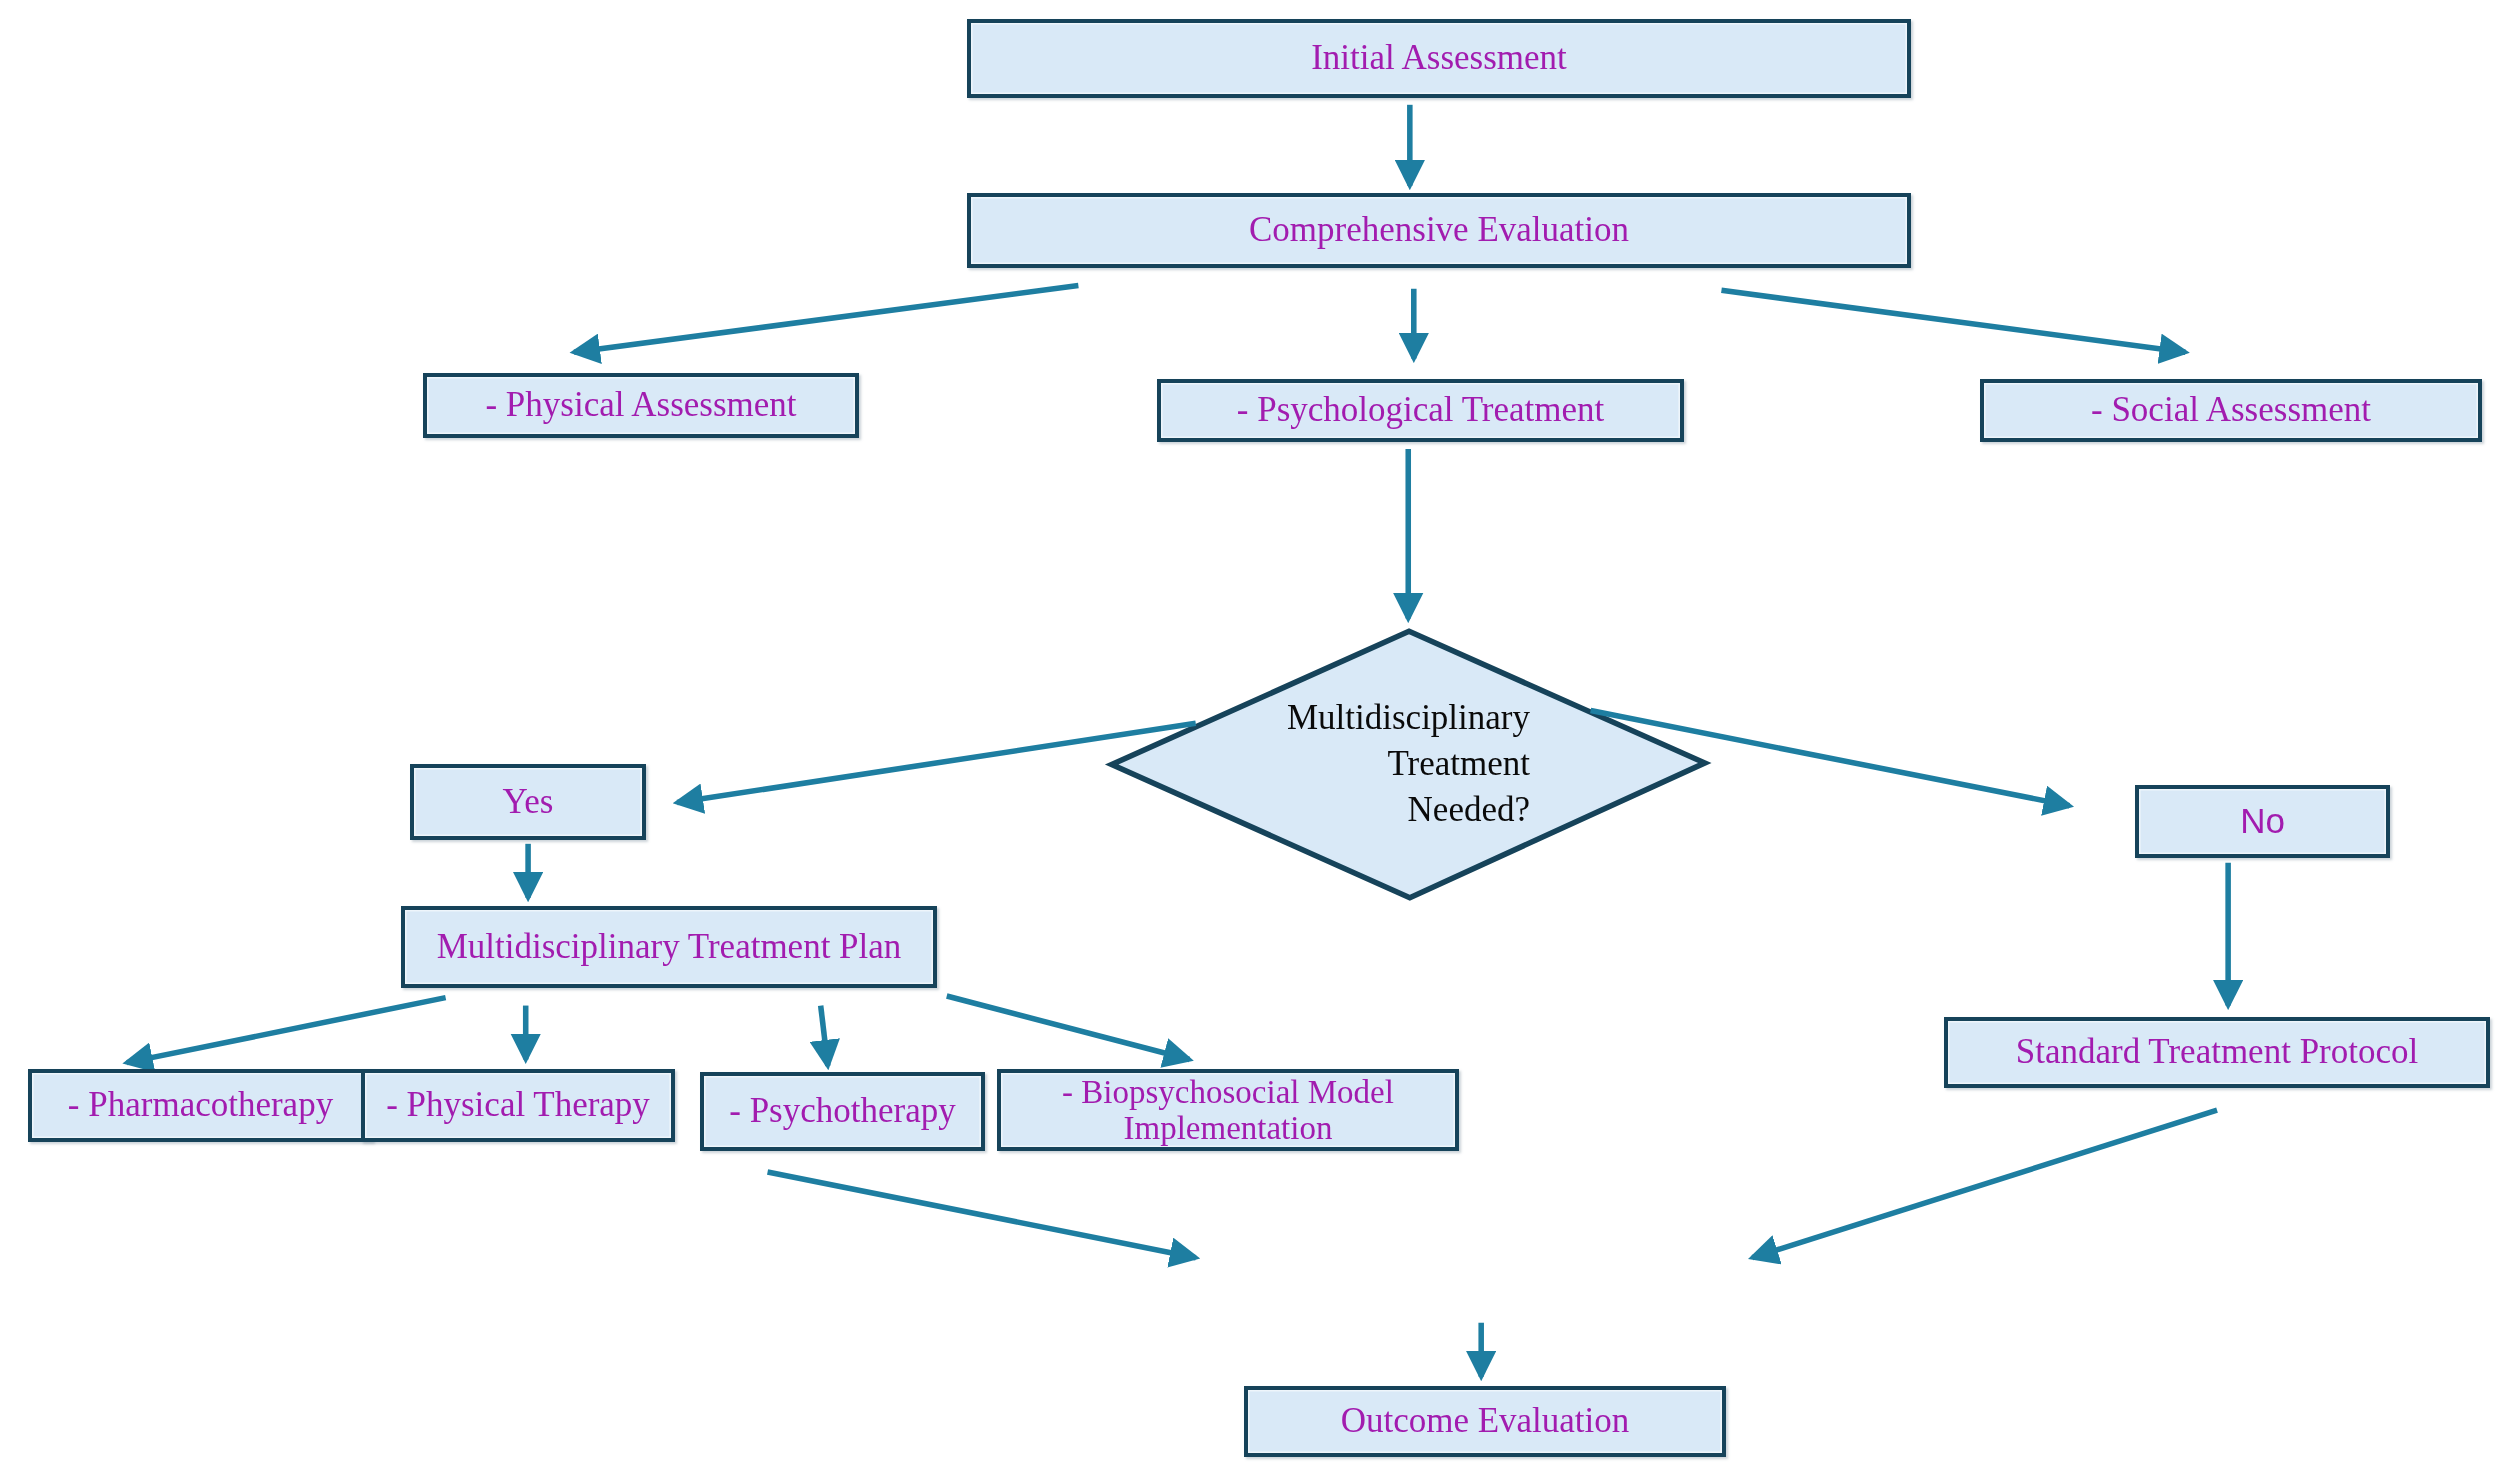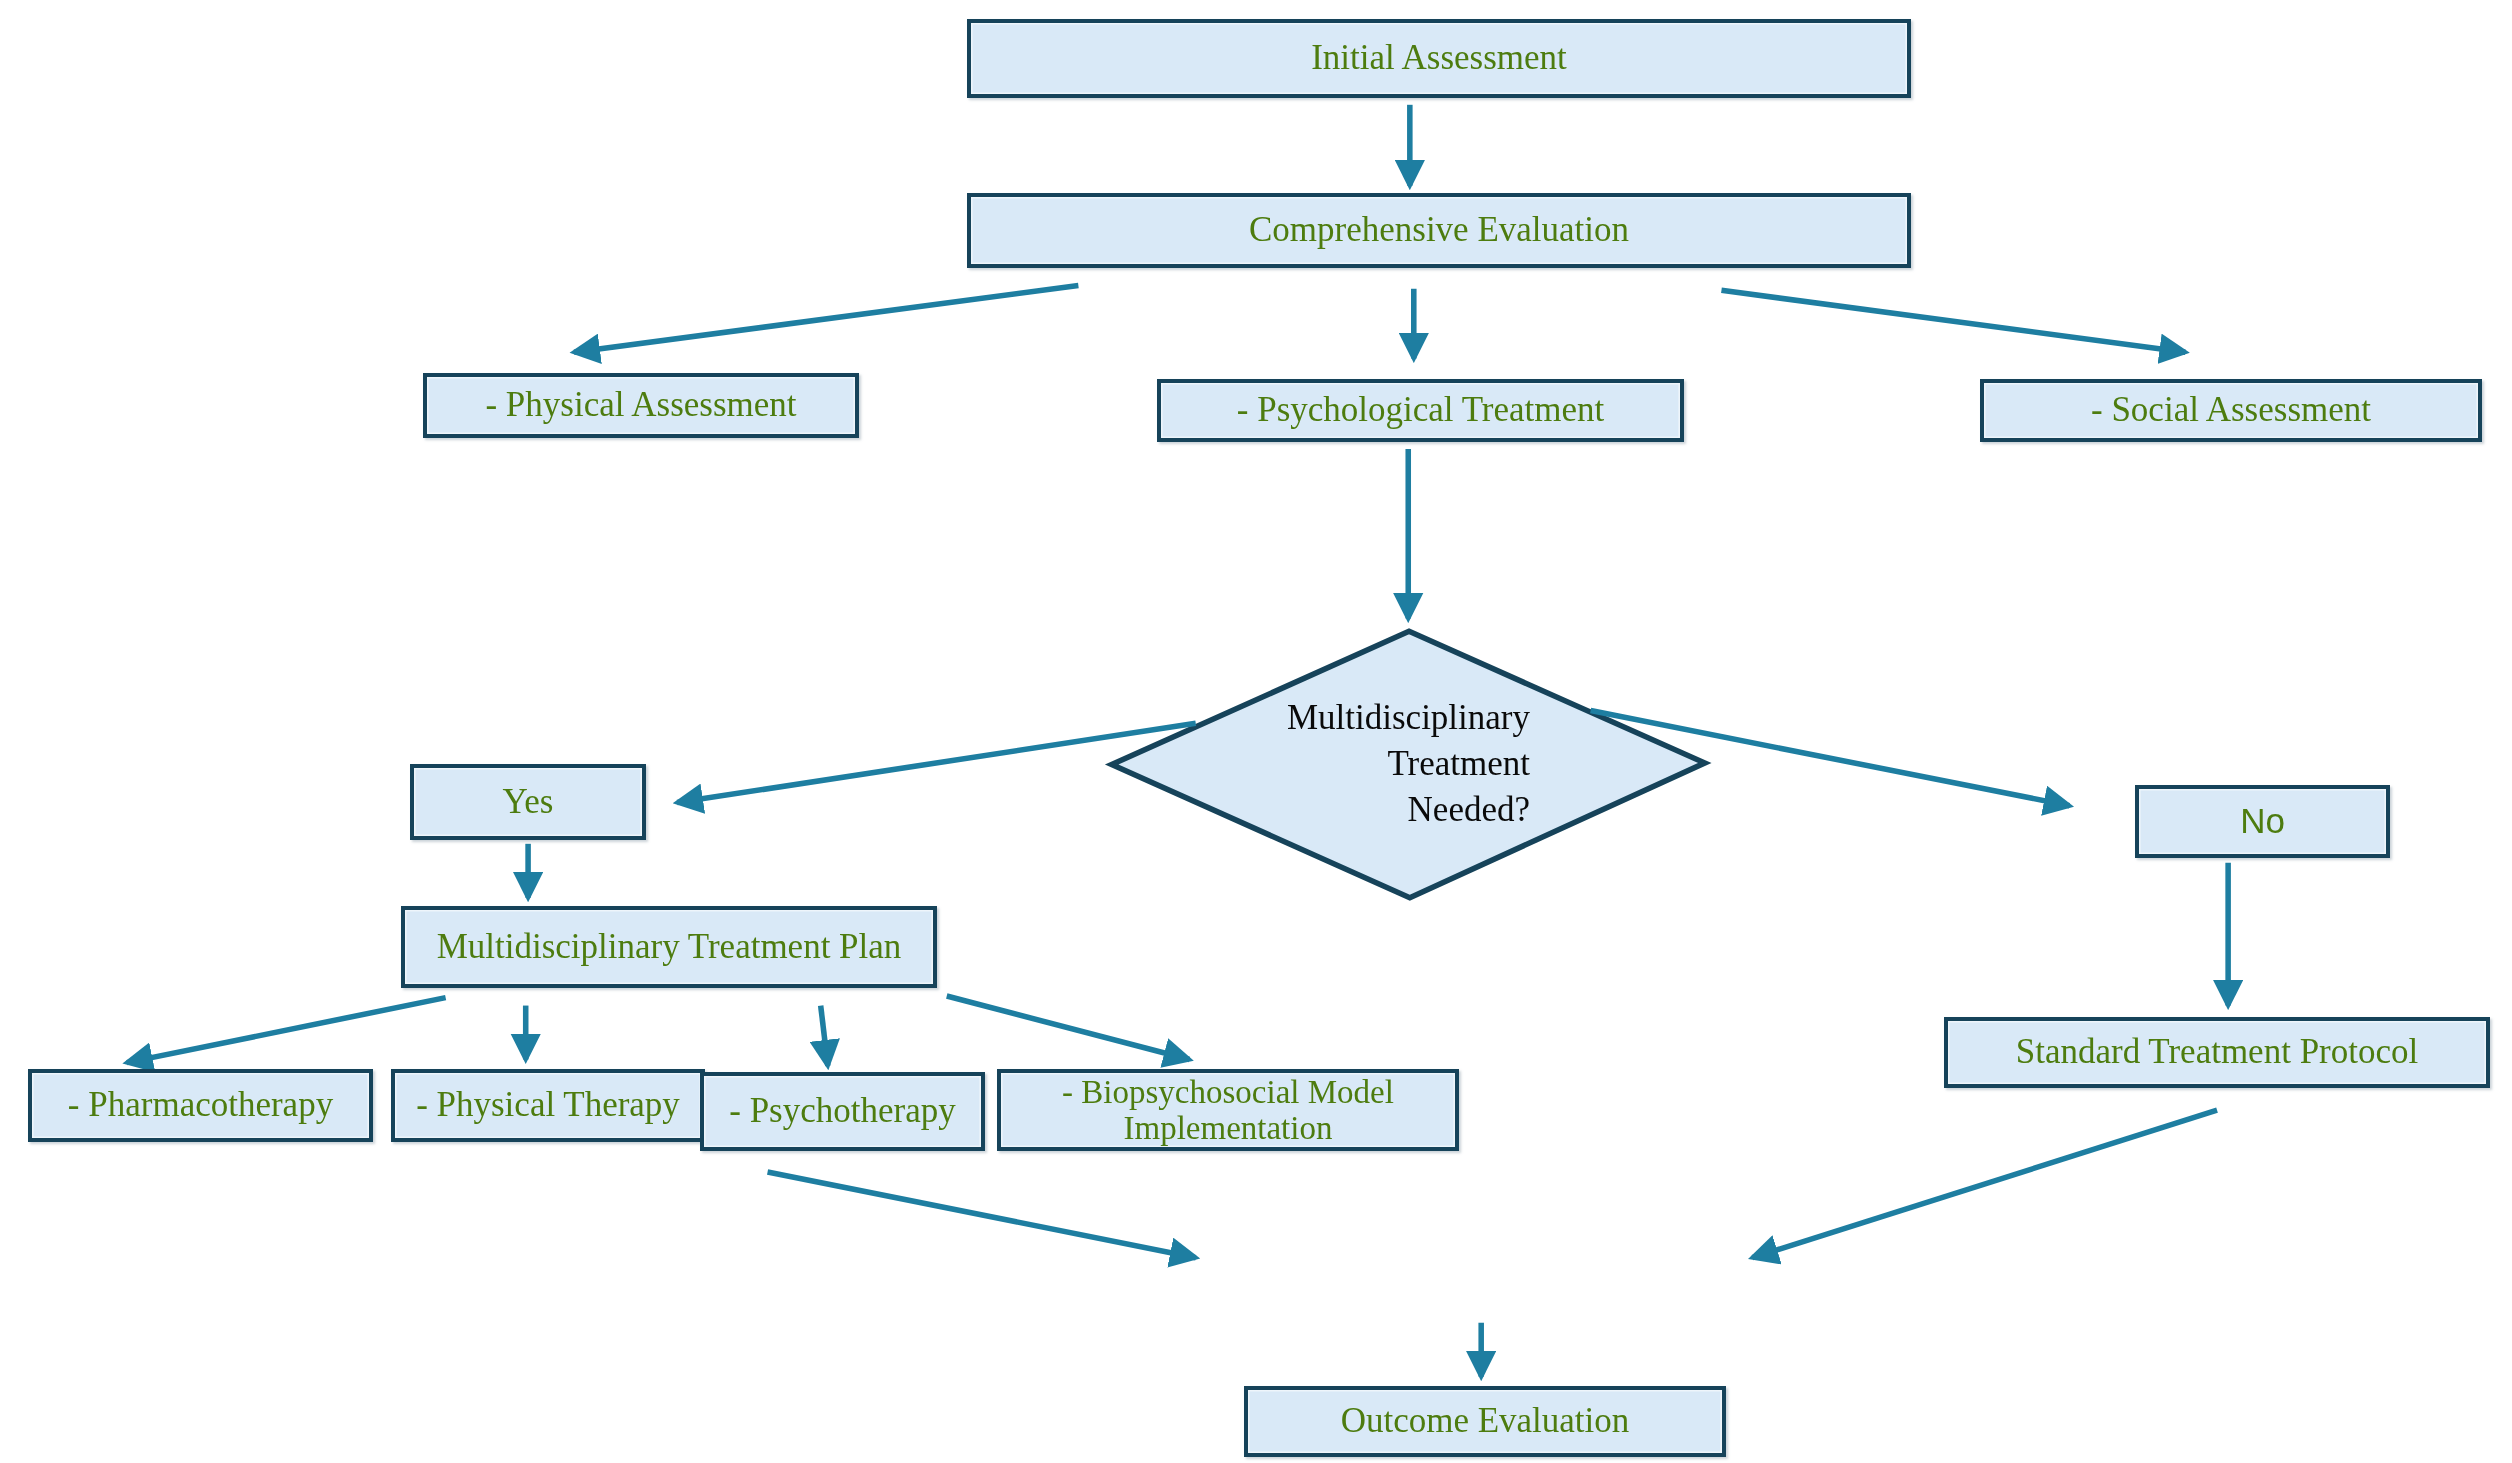--- a/index.html
+++ b/index.html
@@ -12,21 +12,21 @@
   }
   .edges{position:absolute;left:0;top:0;width:2512px;height:1464px;}
   .node{
     position:absolute;
     box-sizing:border-box;
     background:#d9e9f7;
     border:4.8px solid #16435a;
     box-shadow:1.6px 2.4px 2.4px rgba(110,130,145,0.35), inset 0 0 0 1.6px rgba(255,255,255,0.55);
     display:flex;align-items:center;justify-content:center;
     text-align:center;
-    color:#4d7c0f;
+    color:#a21caf;
     font-size:35px;
     line-height:1.15;
     padding:1.6px 8px;
   }
   .node.bold{font-weight:normal;}
   .node.sans{font-family:"Liberation Sans", sans-serif;}
   .node.small{font-size:33px;line-height:1.1;}
   .diamond-label{
     position:absolute;
     display:flex;align-items:center;justify-content:center;
@@ -86,21 +86,21 @@
 Needed?</div>
 
   <div class="node bold" style="left:410px;top:764px;width:236px;height:76px;">Yes</div>
 
   <div class="node sans" style="left:2101px;top:785px;width:255px;height:73px;margin-left:34px;">No</div>
 
   <div class="node" style="left:401px;top:906px;width:536px;height:82px;">Multidisciplinary Treatment Plan</div>
 
   <div class="node" style="left:28px;top:1069px;width:345px;height:73px;">- Pharmacotherapy</div>
 
-  <div class="node" style="left:391px;top:1069px;width:314px;height:73px;">- Physical Therapy</div>
+  <div class="node" style="left:361px;top:1069px;width:314px;height:73px;">- Physical Therapy</div>
 
   <div class="node" style="left:700px;top:1072px;width:285px;height:79px;">- Psychotherapy</div>
 
   <div class="node small" style="left:997px;top:1069px;width:462px;height:82px;">- Biopsychosocial Model Implementation</div>
 
   <div class="node" style="left:1944px;top:1017px;width:546px;height:71px;">Standard Treatment Protocol</div>
 
 
   <div class="node" style="left:1244px;top:1386px;width:482px;height:71px;">Outcome Evaluation</div>
 

